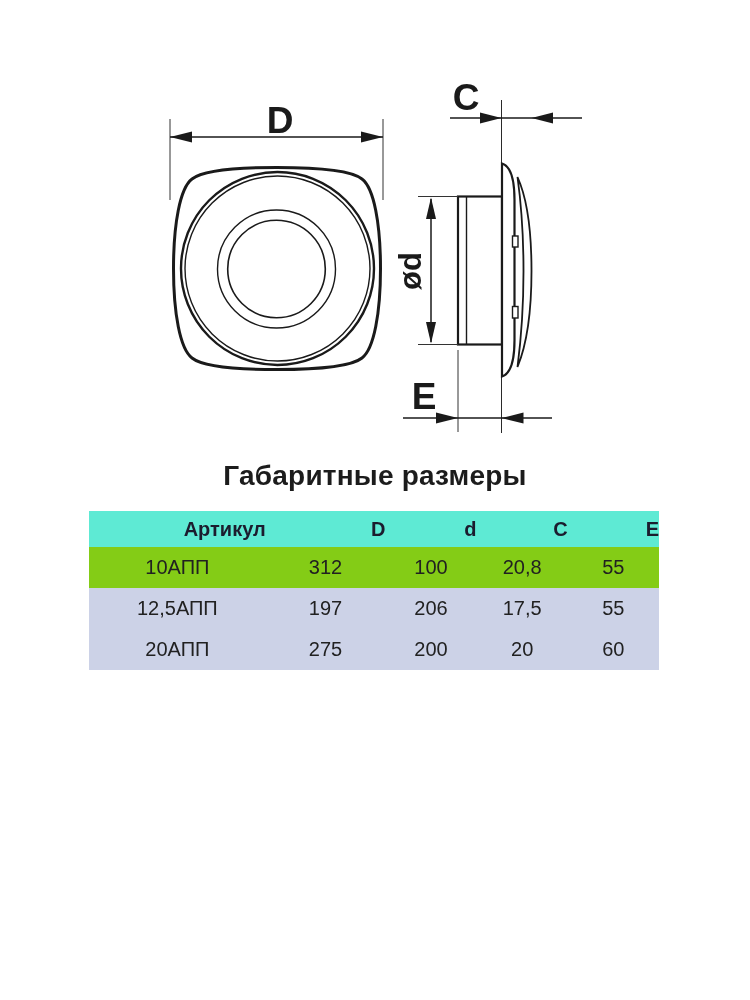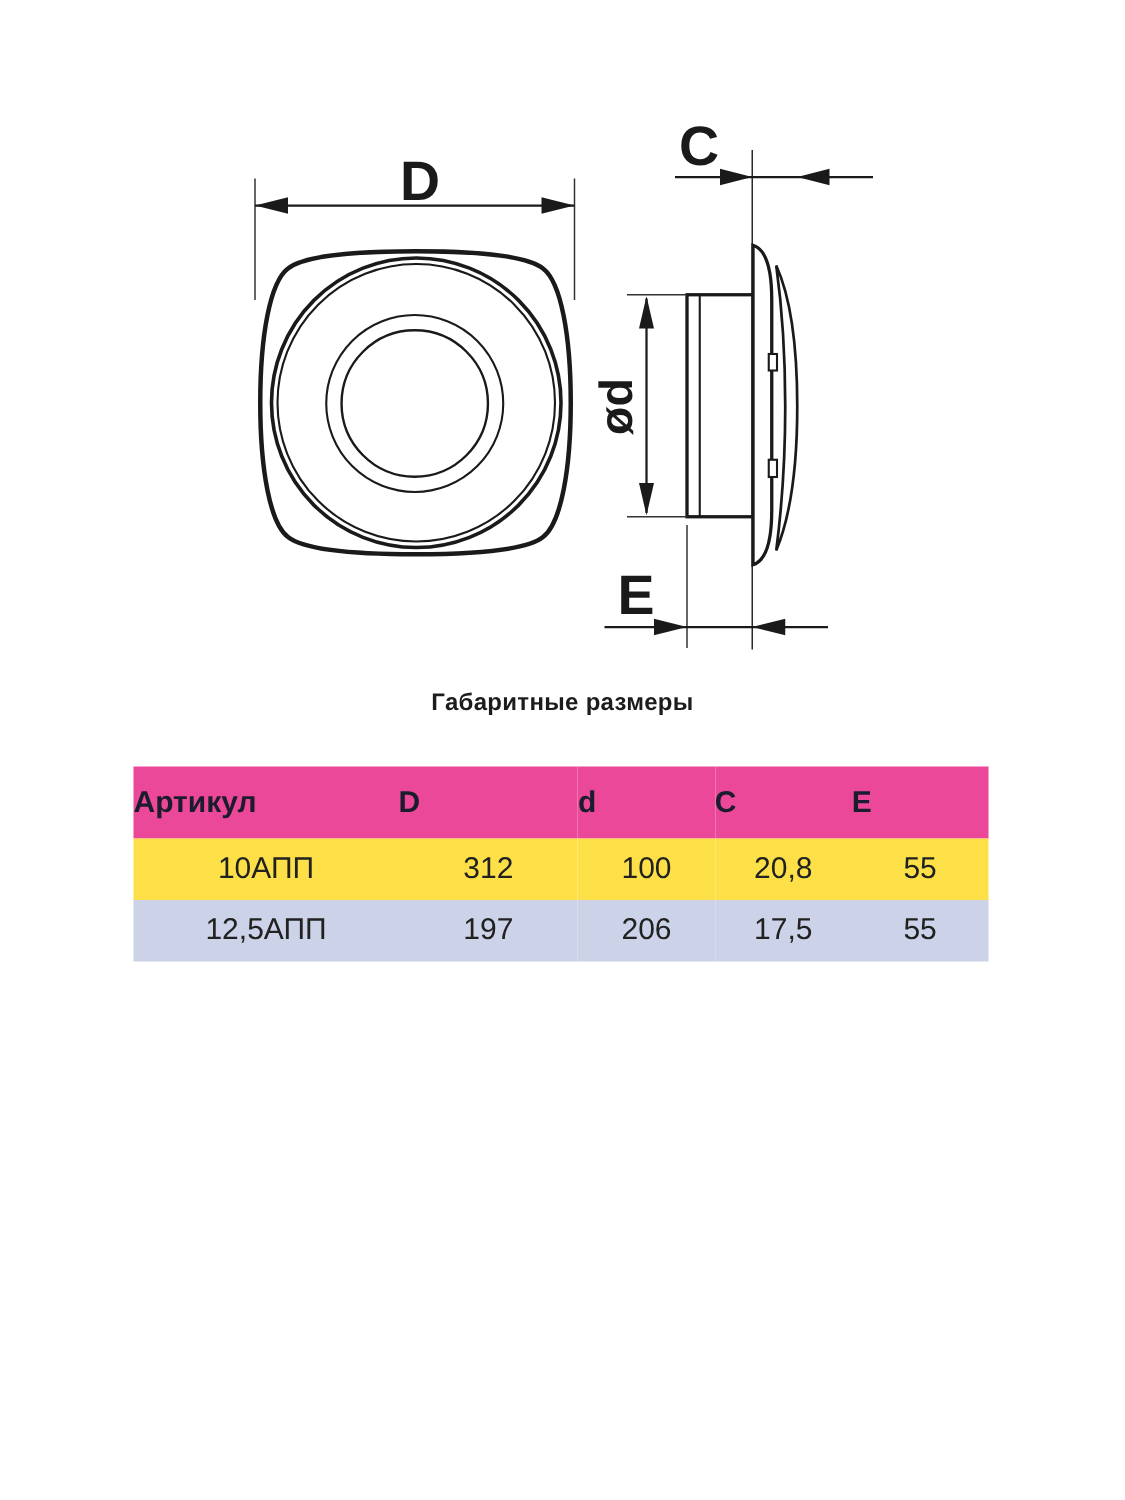--- a/index.html
+++ b/index.html
@@ -3,29 +3,29 @@
 <meta charset="utf-8">
 <style>
   * { margin: 0; padding: 0; box-sizing: border-box; }
   html, body { width: 750px; height: 1000px; background: #ffffff; overflow: hidden;
     font-family: "Liberation Sans", "DejaVu Sans", sans-serif; }
   .page { position: relative; width: 750px; height: 1000px; background: #fff; }
 
   .diagram-wrap { position: absolute; left: 0; top: 0; width: 750px; height: 445px; }
 
   .section-title { position: absolute; left: 0; top: 460px; width: 750px;
-    text-align: center; font-size: 16px; font-weight: 700; color: #1c1c1c;
+    text-align: center; font-size: 28px; font-weight: 700; color: #1c1c1c;
     letter-spacing: 0.2px; }
 
   .dims-table { position: absolute; left: 89px; top: 511px; width: 570px;
     border-collapse: separate; border-spacing: 0; table-layout: fixed; }
-  .dims-table th { background: #ec4899; height: 48px; font-size: 20px;
-    font-weight: 700; color: #1b1c2e; text-align: left; vertical-align: middle; }
+  .dims-table th { background: #5eead4; height: 36px; font-size: 20px;
+    font-weight: 700; color: #1b1c2e; text-align: right; vertical-align: middle; }
   .dims-table td { height: 41px; font-size: 20px; font-weight: 500; color: #212121;
-    text-align: center; vertical-align: middle; background: #fde047; }
+    text-align: center; vertical-align: middle; background: #84cc16; }
   .dims-table tr.alt td { background: #ccd2e7; margin-top: 20px; }
 
   svg text { font-family: "Liberation Sans", "DejaVu Sans", sans-serif; }
   .dim-label { font-size: 37px; font-weight: 700; fill: #1a1a1a; }
   .dim-label-small { font-size: 31px; font-weight: 700; fill: #1a1a1a; }
 </style>
 </head>
 <body>
 
 <div class="page">
@@ -134,16 +134,23 @@
         <td>20,8</td>
         <td>55</td>
       </tr>
       <tr class="alt">
         <td>12,5АПП</td>
         <td>197</td>
         <td>206</td>
         <td>17,5</td>
         <td>55</td>
       </tr>
+      <tr class="alt">
+        <td>20АПП</td>
+        <td>275</td>
+        <td>200</td>
+        <td>20</td>
+        <td>60</td>
+      </tr>
     </tbody>
   </table>
 
 </div>
 
 </body></html>

